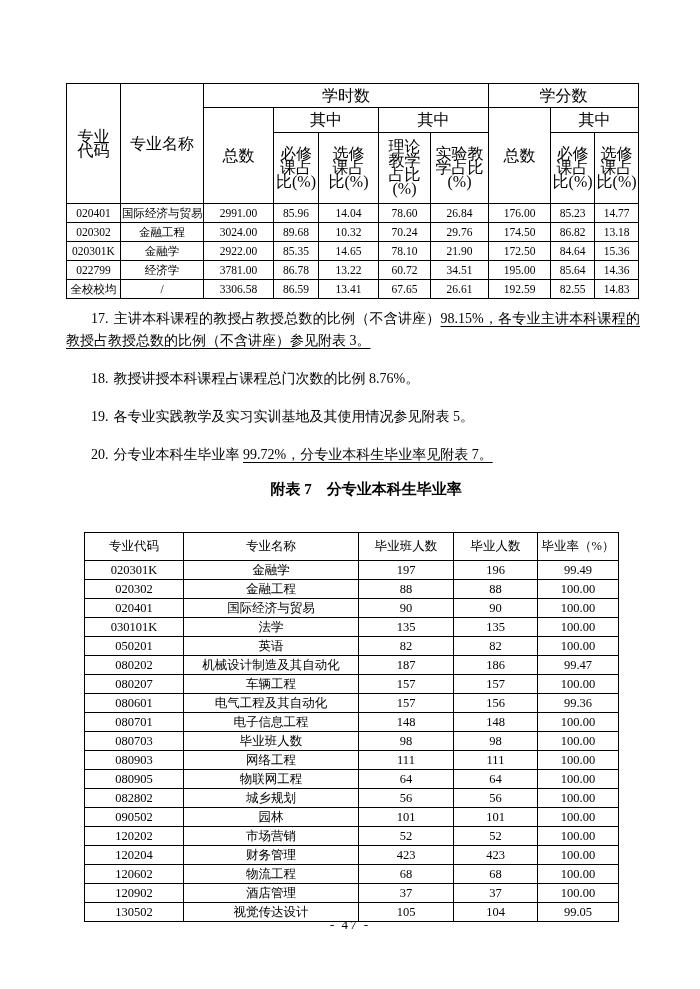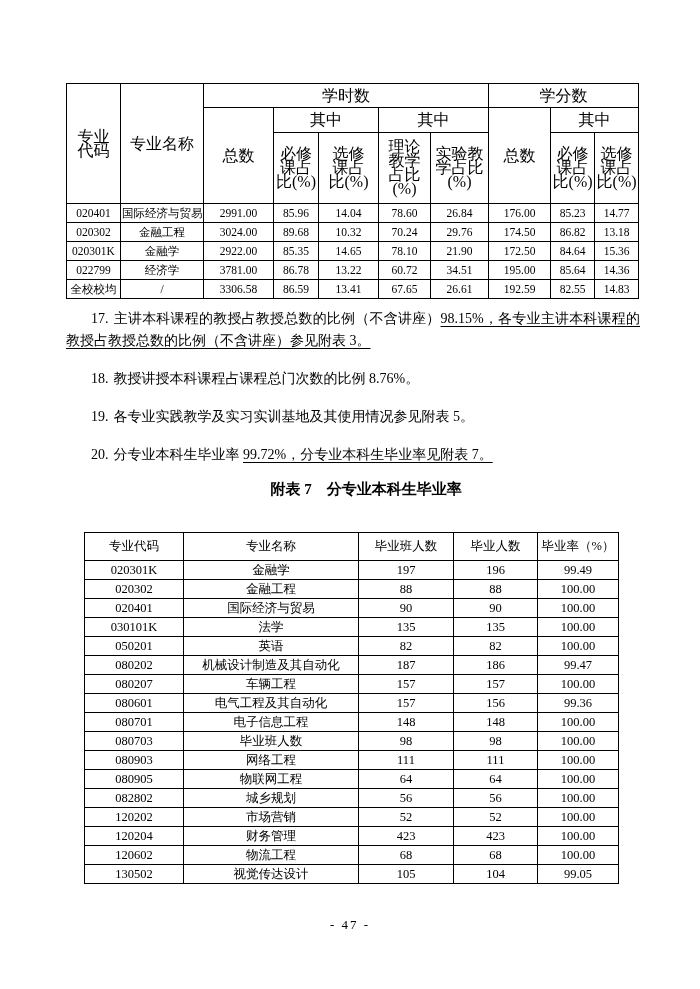--- a/index.html
+++ b/index.html
@@ -277,38 +277,52 @@
         <td>100.00</td>
       </tr>
         <tr>
         <td>082802</td>
         <td>城乡规划</td>
         <td>56</td>
         <td>56</td>
         <td>100.00</td>
       </tr>
         <tr>
+        <td>090502</td>
+        <td>园林</td>
+        <td>101</td>
+        <td>101</td>
+        <td>100.00</td>
+      </tr>
+        <tr>
         <td>120202</td>
         <td>市场营销</td>
         <td>52</td>
         <td>52</td>
         <td>100.00</td>
       </tr>
         <tr>
         <td>120204</td>
         <td>财务管理</td>
         <td>423</td>
         <td>423</td>
         <td>100.00</td>
       </tr>
         <tr>
         <td>120602</td>
         <td>物流工程</td>
         <td>68</td>
         <td>68</td>
+        <td>100.00</td>
+      </tr>
+        <tr>
+        <td>120902</td>
+        <td>酒店管理</td>
+        <td>37</td>
+        <td>37</td>
         <td>100.00</td>
       </tr>
         <tr>
         <td>130502</td>
         <td>视觉传达设计</td>
         <td>105</td>
         <td>104</td>
         <td>99.05</td>
       </tr>
       </tbody>

